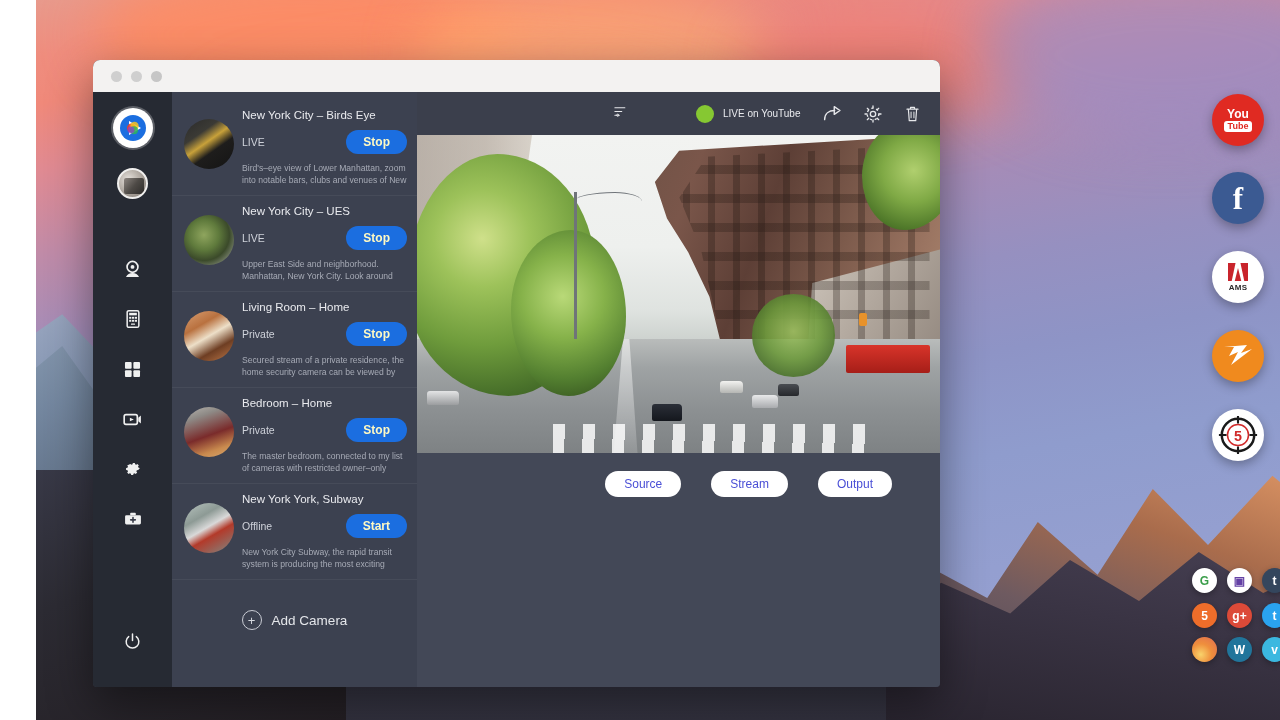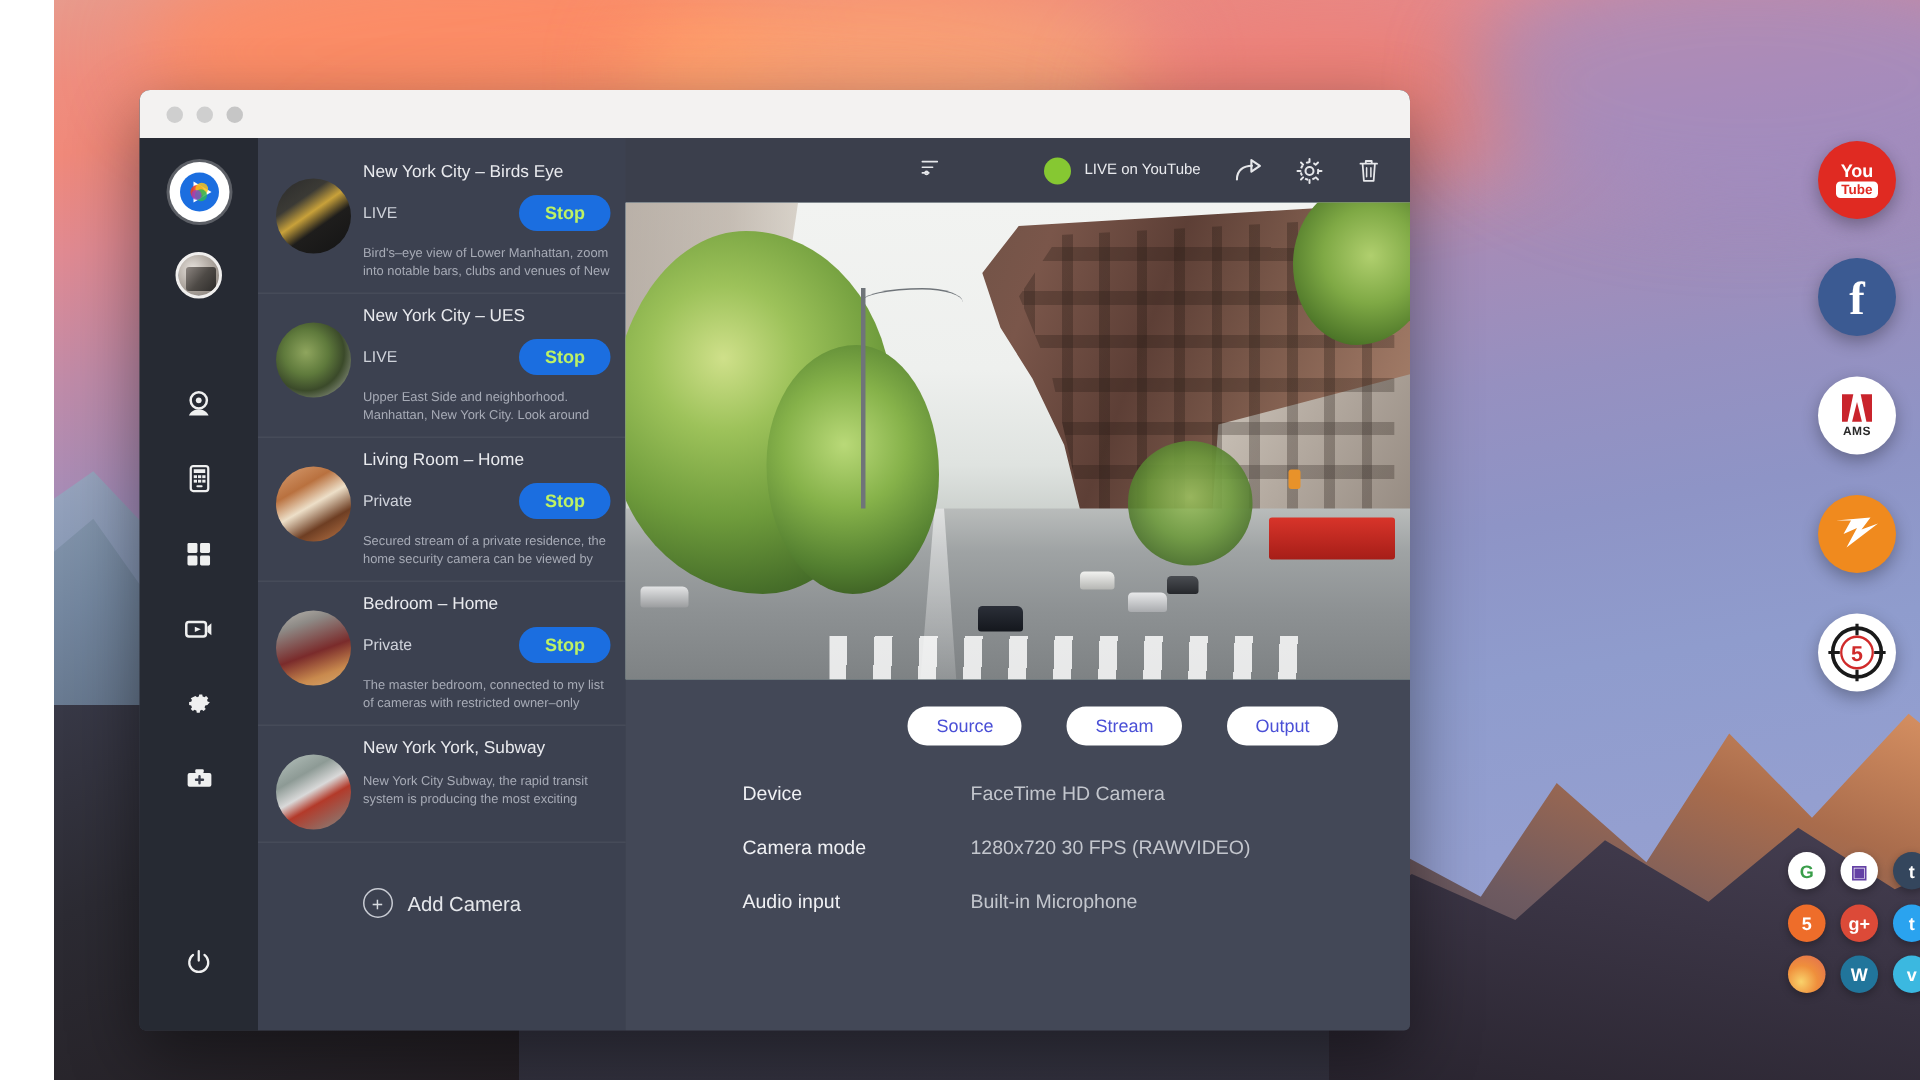--- a/index.html
+++ b/index.html
@@ -145,21 +145,21 @@
   .cam-info { flex: 1; min-width: 0; padding-top: 2px; }
   .cam-title {
     color: #e9eaee; font-size: 11.5px; margin-bottom: 9px; white-space: nowrap;
   }
   .cam-statusline {
     display: flex; align-items: center; justify-content: space-between;
     margin-bottom: 8px;
   }
   .cam-status { color: #cfd2da; font-size: 10.5px; }
   .cam-btn {
-    background: #1b6ee0; color: #bef264; font-size: 12px; font-weight: bold;
+    background: #1b6ee0; color: #fef9c3; font-size: 12px; font-weight: bold;
     border: none; border-radius: 13px; padding: 5px 17px; cursor: pointer;
     min-width: 60px; text-align: center;
   }
   .cam-desc {
     color: #a7abb6; font-size: 8.6px; line-height: 1.42;
     max-height: 25px; overflow: hidden;
   }
 
   #add-camera {
     display: flex; align-items: center; justify-content: center;
@@ -483,20 +483,24 @@
                 <button class="cam-btn">Stop</button>
               </div>
               <div class="cam-desc">The master bedroom, connected to my list of cameras with restricted owner–only access. ...</div>
             </div>
           </div>
 
           <div class="cam-row">
             <div class="cam-thumb" id="thumb-4"></div>
             <div class="cam-info">
               <div class="cam-title">New York York, Subway</div>
+              <div class="cam-statusline">
+                <span class="cam-status">Offline</span>
+                <button class="cam-btn">Start</button>
+              </div>
               <div class="cam-desc">New York City Subway, the rapid transit system is producing the most exciting livestreams, we ...</div>
             </div>
           </div>
 
         </div>
 
         <div id="add-camera">
           <span id="add-camera-circle">+</span>
           <span id="add-camera-label">Add Camera</span>
         </div>
@@ -567,34 +571,20 @@
             <div class="vid-car" id="car-5"></div>
           </div>
         </div>
 
         <div id="tabs">
           <button class="tab-pill">Source</button>
           <button class="tab-pill">Stream</button>
           <button class="tab-pill">Output</button>
         </div>
 
-        <div id="specs">
-          <div class="spec-row">
-            <span class="spec-label">Device</span>
-            <span class="spec-value">FaceTime HD Camera</span>
-          </div>
-          <div class="spec-row">
-            <span class="spec-label">Camera mode</span>
-            <span class="spec-value">1280x720 30 FPS (RAWVIDEO)</span>
-          </div>
-          <div class="spec-row">
-            <span class="spec-label">Audio input</span>
-            <span class="spec-value">Built-in Microphone</span>
-          </div>
-        </div>
 
       </div>
     </div>
 
   </div>
 
   <div class="plat-icon" id="plat-youtube">
     <span id="yt-you">You</span>
     <span id="yt-tube">Tube</span>
   </div>

